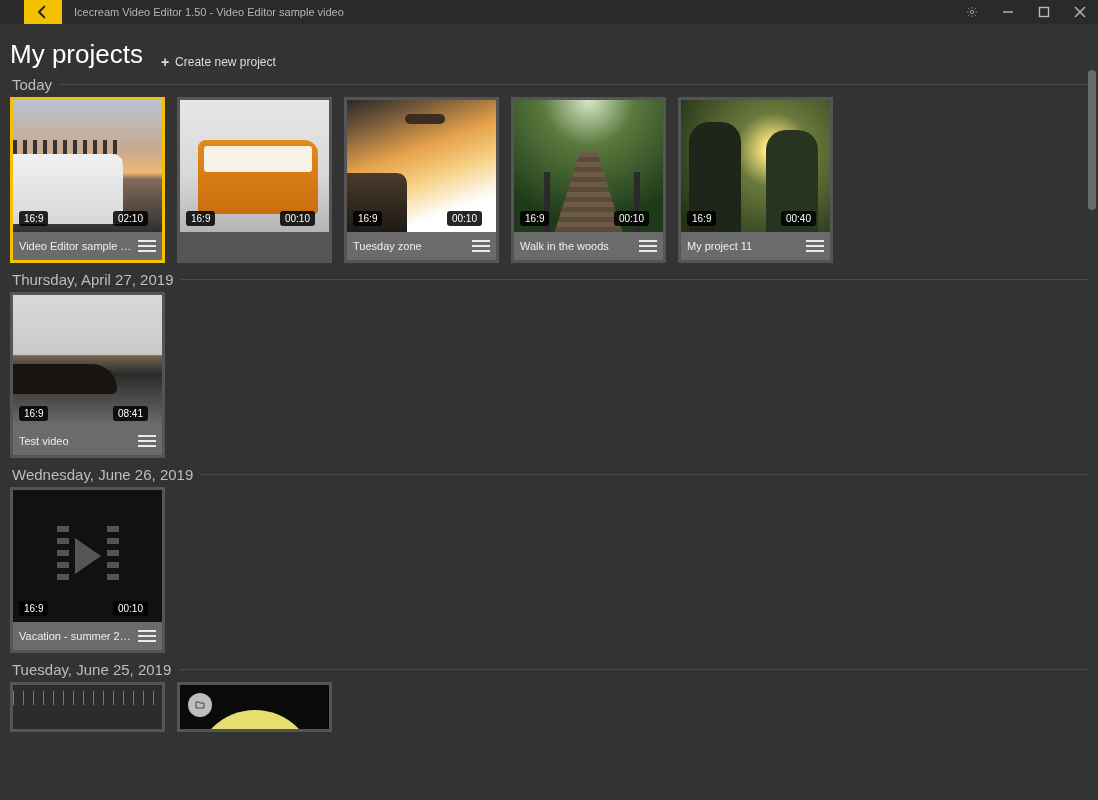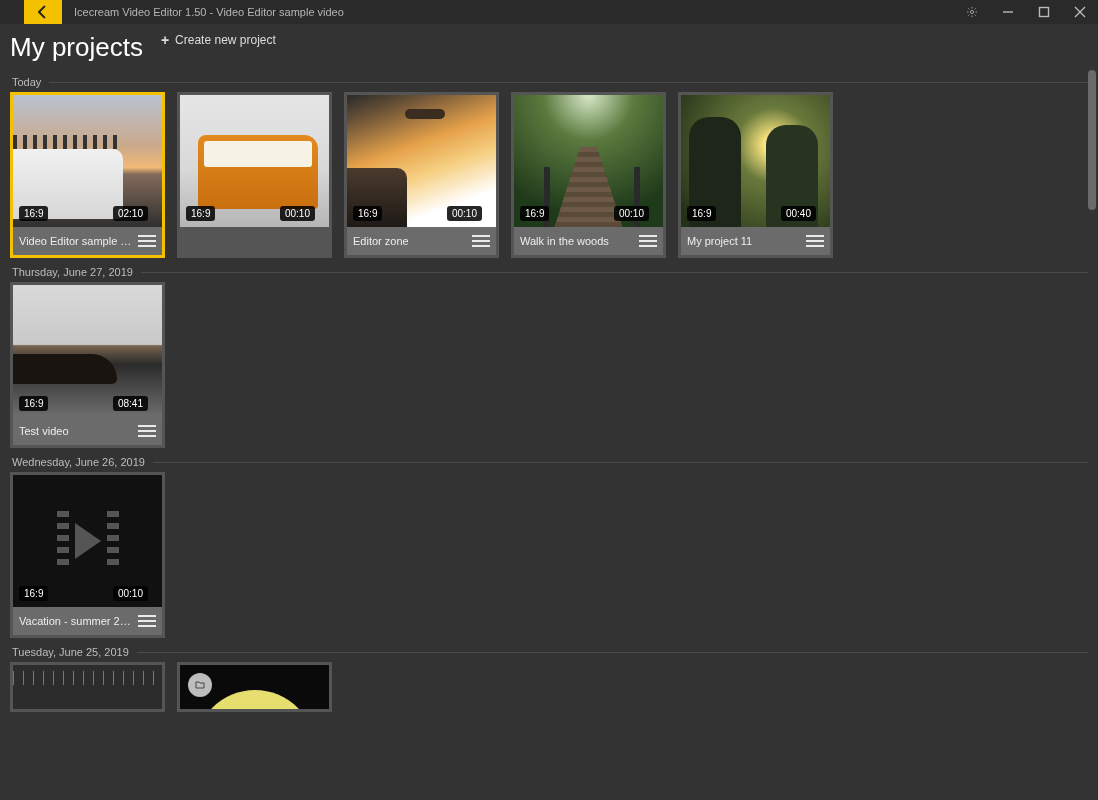--- a/index.html
+++ b/index.html
@@ -49,23 +49,24 @@
     justify-content: center;
     cursor: pointer;
     color: #bbb;
   }
   .win-ctrl svg { width: 12px; height: 12px; }
   .gear { width: 36px; }
 
   
   .header {
     display: flex;
-    align-items: flex-start;
+    align-items: flex-end;
     padding: 8px 10px 6px 10px;
     gap: 18px;
+    margin-top: 7px;
   }
   .header h1 {
     font-size: 26px;
     font-weight: 400;
     color: #fff;
   }
   .create-btn {
     display: flex;
     align-items: center;
     gap: 6px;
@@ -89,21 +90,21 @@
     position: absolute;
     right: 2px;
     top: 70px;
     width: 8px;
     height: 140px;
     background: #6a6a6a;
     border-radius: 4px;
   }
 
   .group-label {
-    font-size: 11px;
+    font-size: 15px;
     color: #bdbdbd;
     margin: 8px 0 4px 2px;
     display: flex;
     align-items: center;
     gap: 8px;
   }
   .group-label .line {
     flex: 1;
     height: 1px;
     background: #4a4a4a;
@@ -362,21 +363,21 @@
           <div class="badge right">00:10</div>
         </div>
       </div>
       <div class="card">
         <div class="thumb">
           <div class="thumb-art t3"></div>
           <div class="badge left">16:9</div>
           <div class="badge right">00:10</div>
         </div>
         <div class="card-footer">
-          <div class="card-title">Editor zone</div>
+          <div class="card-title">Tuesday zone</div>
           <div class="menu-icon">
             <span></span>
             <span></span>
             <span></span>
           </div>
         </div>
       </div>
       <div class="card">
         <div class="thumb">
           <div class="thumb-art t4"></div>
@@ -402,21 +403,21 @@
           <div class="card-title">My project 11</div>
           <div class="menu-icon">
             <span></span>
             <span></span>
             <span></span>
           </div>
         </div>
       </div>
     </div>
     <div class="group-label">
-      <span>Thursday, June 27, 2019</span>
+      <span>Thursday, April 27, 2019</span>
       <div class="line"></div>
     </div>
     <div class="cards">
       <div class="card">
         <div class="thumb">
           <div class="thumb-art t6"></div>
           <div class="badge left">16:9</div>
           <div class="badge right">08:41</div>
         </div>
         <div class="card-footer">

